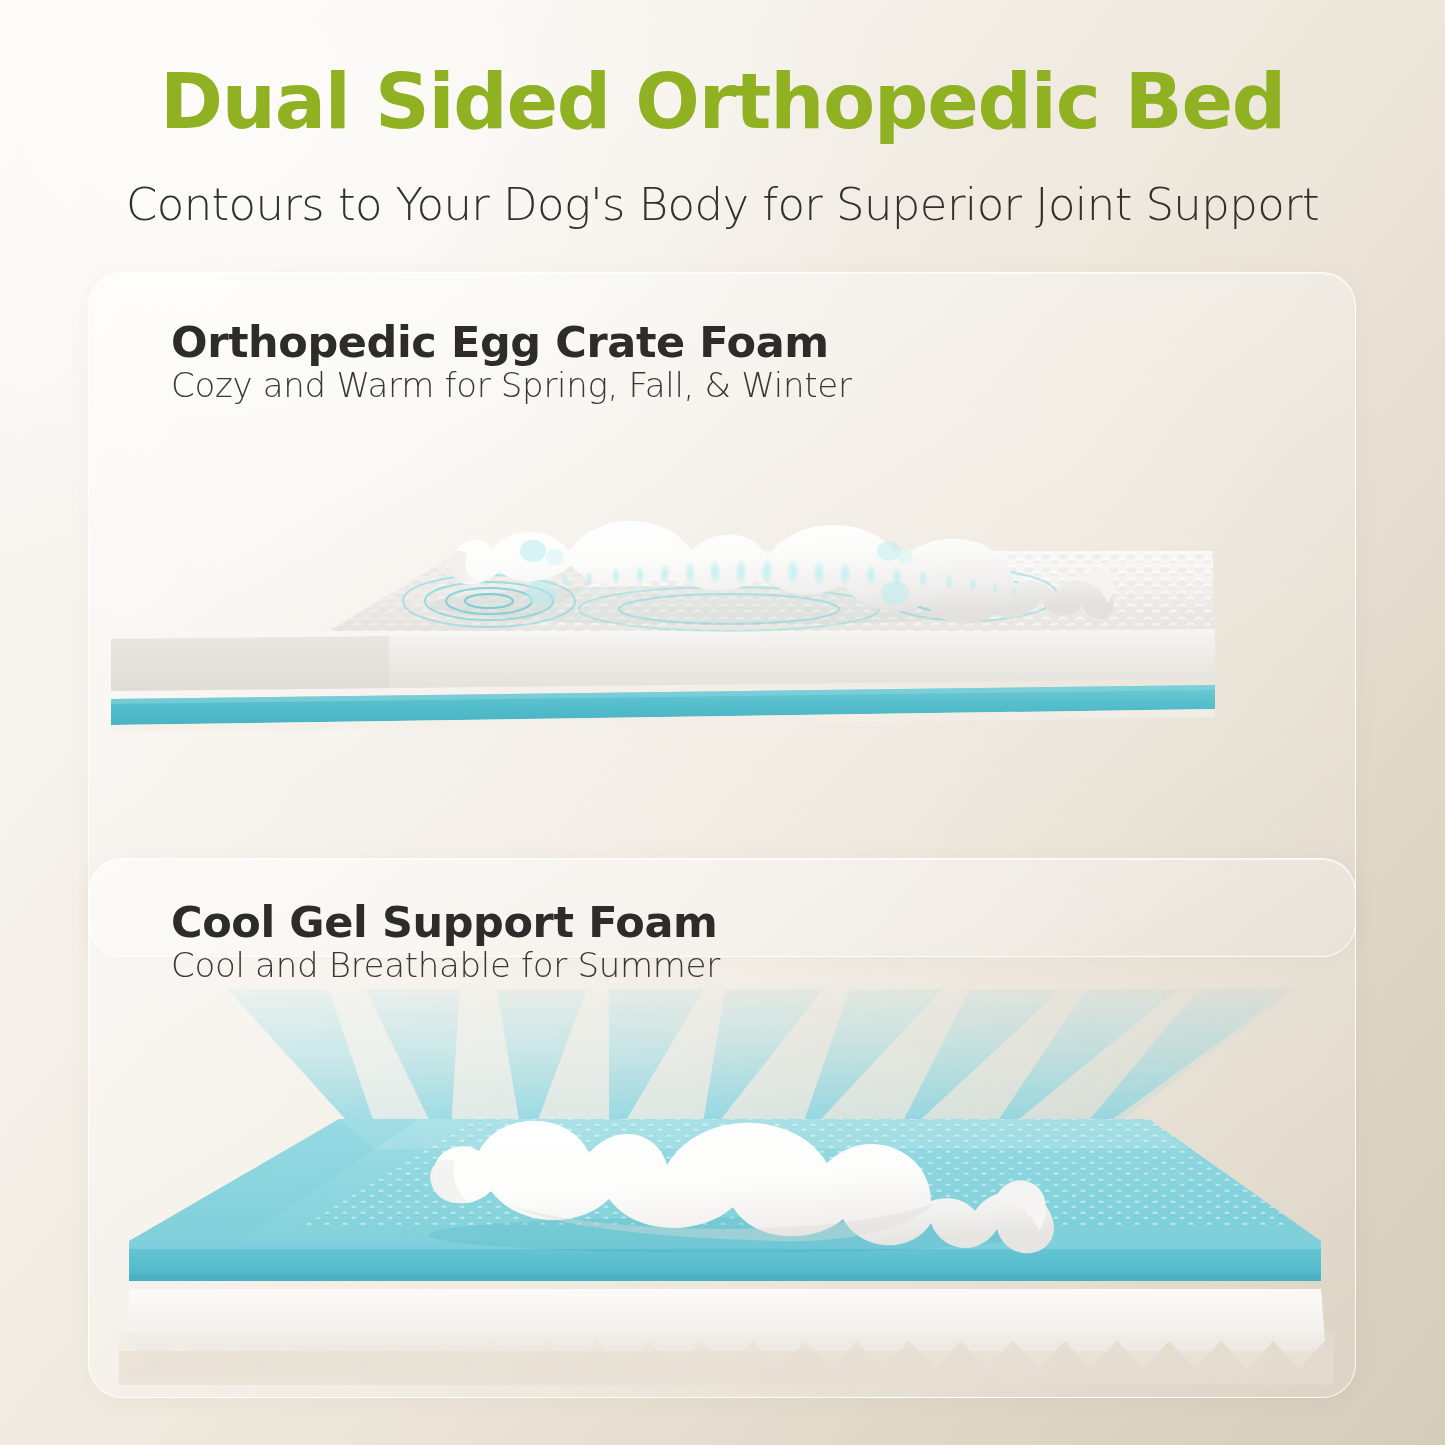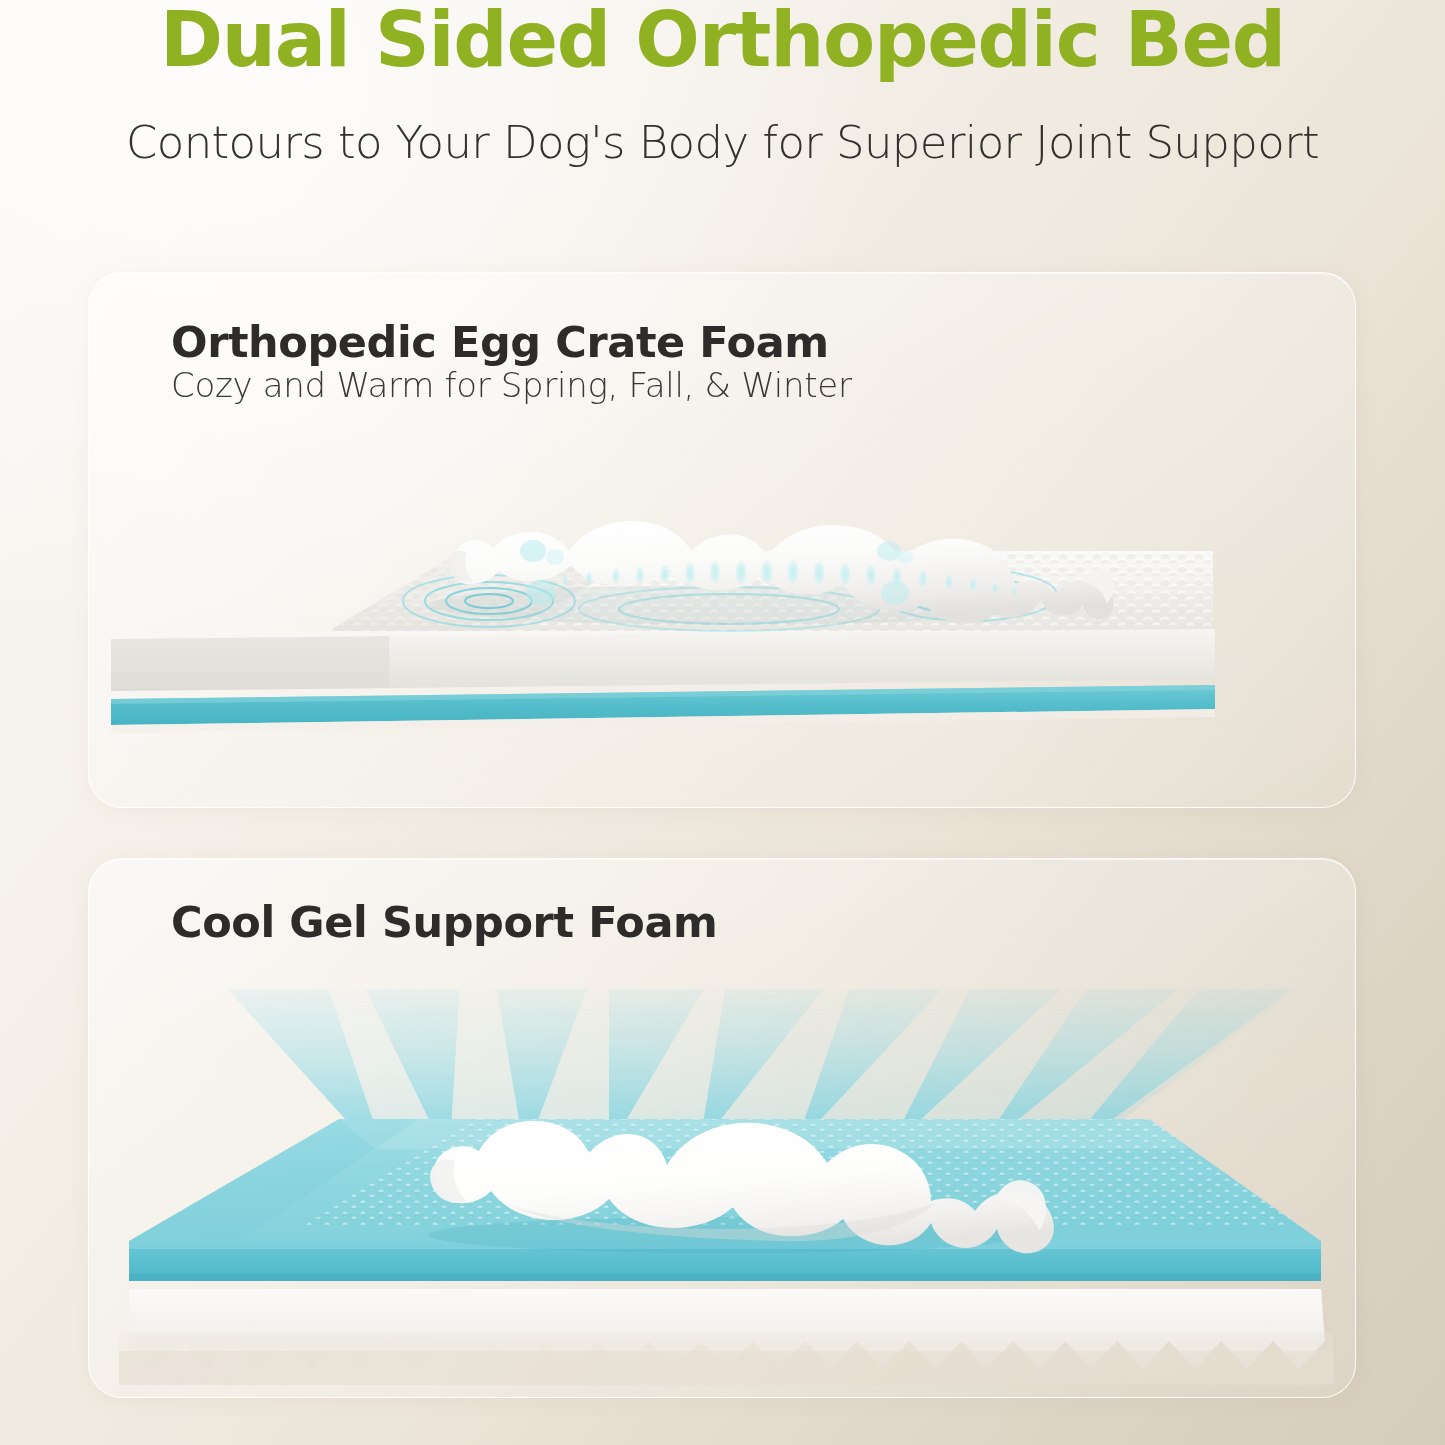--- a/index.html
+++ b/index.html
@@ -17,20 +17,21 @@
     background:
       radial-gradient(ellipse 1100px 900px at 14% 6%, #fdfcfa 0%, rgba(253,252,250,0) 62%),
       linear-gradient(128deg, #faf9f6 0%, #f6f2ec 26%, #ece5d9 58%, #ddd4c4 84%, #d6ccba 100%);
     overflow:hidden;
   }
 
   
   .header { position:absolute; top:0; left:0; width:1445px; text-align:center; }
 
   .main-title {
+    margin-top:62px;
     font-size:76px;
     font-weight:700;
     letter-spacing:-1.2px;
     color:#8fb122;
     line-height:1.05;
     font-family:"DejaVu Sans", sans-serif;
   }
 
   .sub-title {
     margin-top:38px;
@@ -46,21 +47,21 @@
   .card {
     position:absolute;
     left:88px;
     width:1268px;
     border-radius:34px;
     background:linear-gradient(150deg, rgba(255,255,255,0.58) 0%, rgba(255,255,255,0.30) 45%, rgba(255,255,255,0.12) 100%);
     border:1px solid rgba(255,255,255,0.85);
     box-shadow:0 2px 20px rgba(150,130,100,0.07), inset 0 1px 0 rgba(255,255,255,0.6);
     overflow:hidden;
   }
-  #card-1 { top:272px; height:536px; }
+  #card-1 { top:272px; height:685px; }
   #card-2 { top:858px; height:540px; }
 
   .card-head { position:absolute; left:82px; top:46px; }
   #card-2 .card-head { top:40px; }
 
   .card-title {
     font-size:43px;
     font-weight:700;
     color:#2e2c2a;
     letter-spacing:-0.4px;
@@ -270,20 +271,21 @@
           </g>
         </g>
       </svg>
     </div>
   </div>
 
   <div class="card" id="card-2">
 
     <div class="card-head">
       <div class="card-title">Cool Gel Support Foam</div>
+      <div class="card-sub">Cool and Breathable for Summer</div>
     </div>
 
     <div class="stage" id="stage-2">
       <svg viewBox="0 0 1268 412" preserveAspectRatio="xMidYMid meet">
         <defs>
           <linearGradient id="rayG" x1="0" y1="0" x2="0" y2="1">
             <stop offset="0%" stop-color="#7fd5e3" stop-opacity="0"></stop>
             <stop offset="42%" stop-color="#7fd5e3" stop-opacity="0.30"></stop>
             <stop offset="100%" stop-color="#62cde0" stop-opacity="0.78"></stop>
           </linearGradient>

